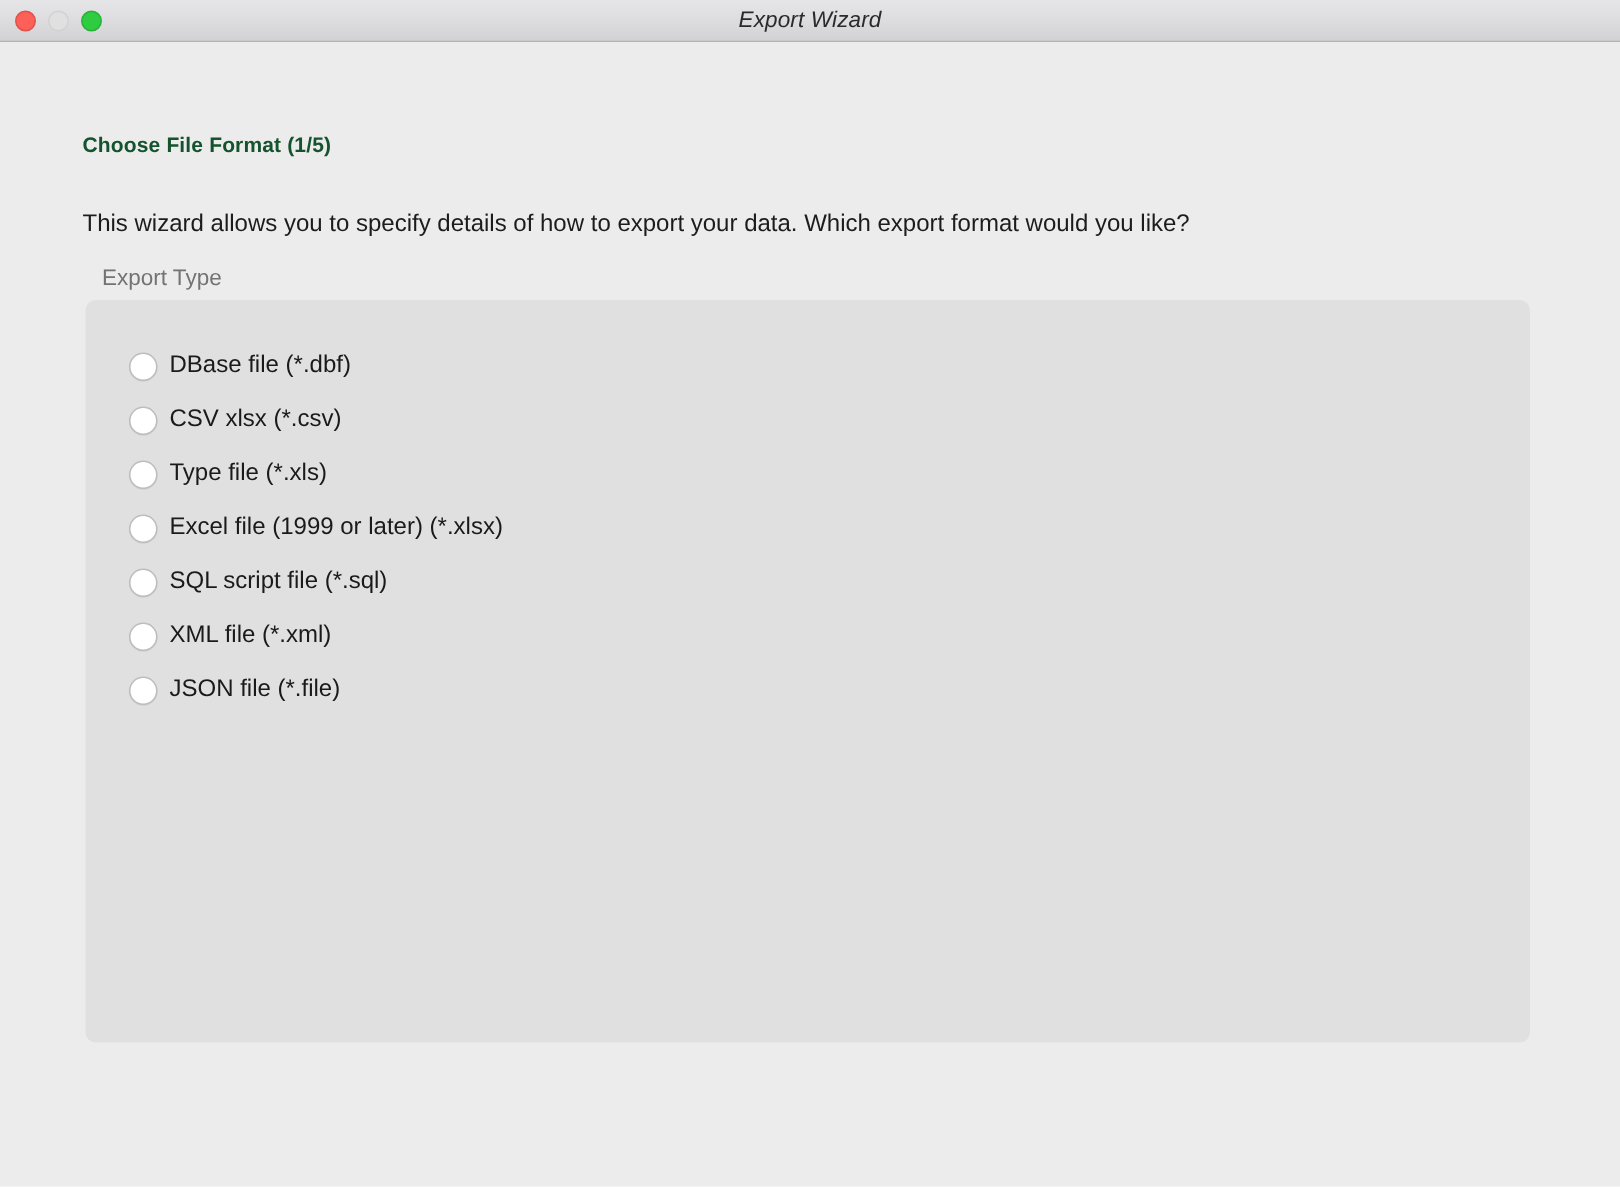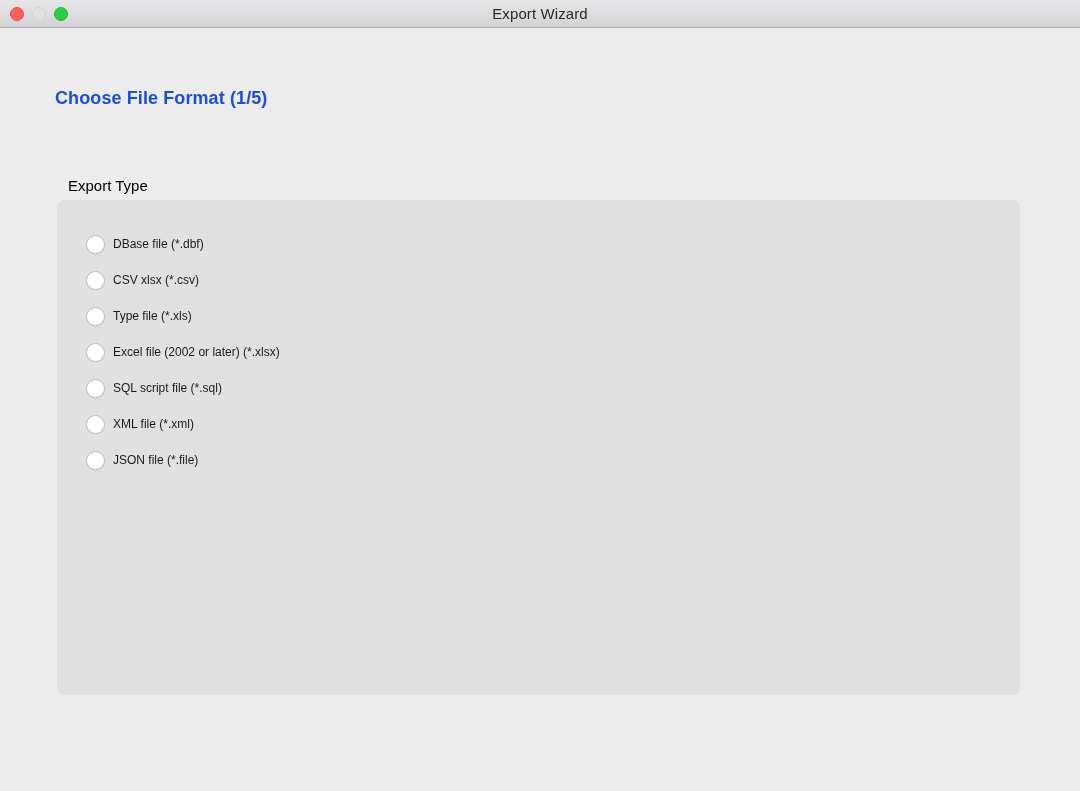--- a/index.html
+++ b/index.html
@@ -61,54 +61,55 @@
     border: 1px solid #d2d2d2;
   }
   .light.zoom {
     background: #2ecc41;
     border: 1px solid #28b23a;
   }
   .window-title {
     font-size: 15px;
     color: #2a2a2a;
     letter-spacing: 0.1px;
+    font-style: italic;
   }
 
   
   .content {
     position: relative;
     flex: 1 1 auto;
     padding: 0;
   }
 
   .page-title {
     position: absolute;
     left: 55px;
     top: 60px;
-    font-size: 18px;
+    font-size: 14px;
     font-weight: bold;
-    color: #1d4ed8;
+    color: #14532d;
     letter-spacing: 0.1px;
   }
 
   .page-desc {
     position: absolute;
     left: 55px;
     top: 113px;
     font-size: 16px;
     color: #1c1c1c;
     white-space: nowrap;
   }
 
   .group-label {
     position: absolute;
     left: 68px;
     top: 149px;
     font-size: 15px;
-    color: #000000;
+    color: #737373;
   }
 
   .group-panel {
     position: absolute;
     left: 57px;
     top: 172px;
     width: 963px;
     height: 495px;
     background: #e0e0e0;
     border-radius: 7px;
@@ -152,21 +153,21 @@
     width: 7px;
     height: 7px;
     margin-left: -3.5px;
     margin-top: -3.5px;
     border-radius: 50%;
     background: #ffffff;
   }
 
   .radio-label {
     margin-left: 8px;
-    font-size: 12px;
+    font-size: 16px;
     color: #1a1a1a;
     white-space: nowrap;
   }
 
   
   .bottom-bar {
     position: absolute;
     left: 0;
     right: 0;
     top: 720px;
@@ -183,20 +184,21 @@
       <div class="light close"></div>
       <div class="light minimize"></div>
       <div class="light zoom"></div>
     </div>
     <div class="window-title">Export Wizard</div>
   </div>
 
   <div class="content">
 
     <div class="page-title">Choose File Format (1/5)</div>
+    <div class="page-desc">This wizard allows you to specify details of how to export your data. Which export format would you like?</div>
     <div class="group-label">Export Type</div>
 
     <div class="group-panel">
       <div class="radio-list">
 
         <div class="radio-row">
           <span class="radio-outer"></span>
           <span class="radio-label">DBase file (*.dbf)</span>
         </div>
 
@@ -207,21 +209,21 @@
         </div>
 
 
         <div class="radio-row">
           <span class="radio-outer"></span>
           <span class="radio-label">Type file (*.xls)</span>
         </div>
 
         <div class="radio-row">
           <span class="radio-outer"></span>
-          <span class="radio-label">Excel file (2002 or later) (*.xlsx)</span>
+          <span class="radio-label">Excel file (1999 or later) (*.xlsx)</span>
         </div>
 
         <div class="radio-row">
           <span class="radio-outer"></span>
           <span class="radio-label">SQL script file (*.sql)</span>
         </div>
 
         <div class="radio-row">
           <span class="radio-outer"></span>
           <span class="radio-label">XML file (*.xml)</span>

